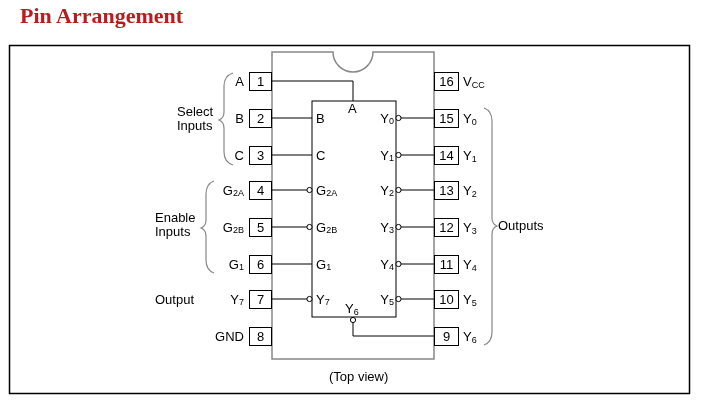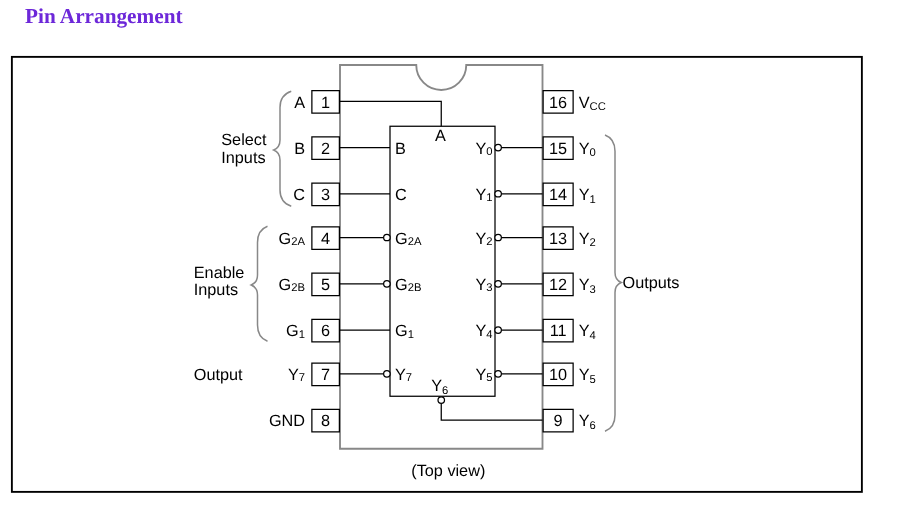--- a/index.html
+++ b/index.html
@@ -1,19 +1,19 @@
 <!DOCTYPE html>
 <html><head>
 <meta charset="utf-8">
 <style>
   html, body { margin:0; padding:0; background:#ffffff; }
   body { width:718px; height:404px; position:relative; overflow:hidden; }
   .title {
     position:absolute; left:20px; top:3px;
-    font-family:"Liberation Serif", serif; font-weight:bold; font-size:17px; color:#6d28d9;
+    font-family:"Liberation Serif", serif; font-weight:bold; font-size:22px; color:#b91c1c;
   }
   svg { position:absolute; left:0; top:0; }
   .t { font-family:"Liberation Sans", sans-serif; font-size:13px; fill:#000; }
   .sub { font-size:9px; }
 </style>
 </head>
 <body>
 
 <div class="title">Pin Arrangement</div>
 

